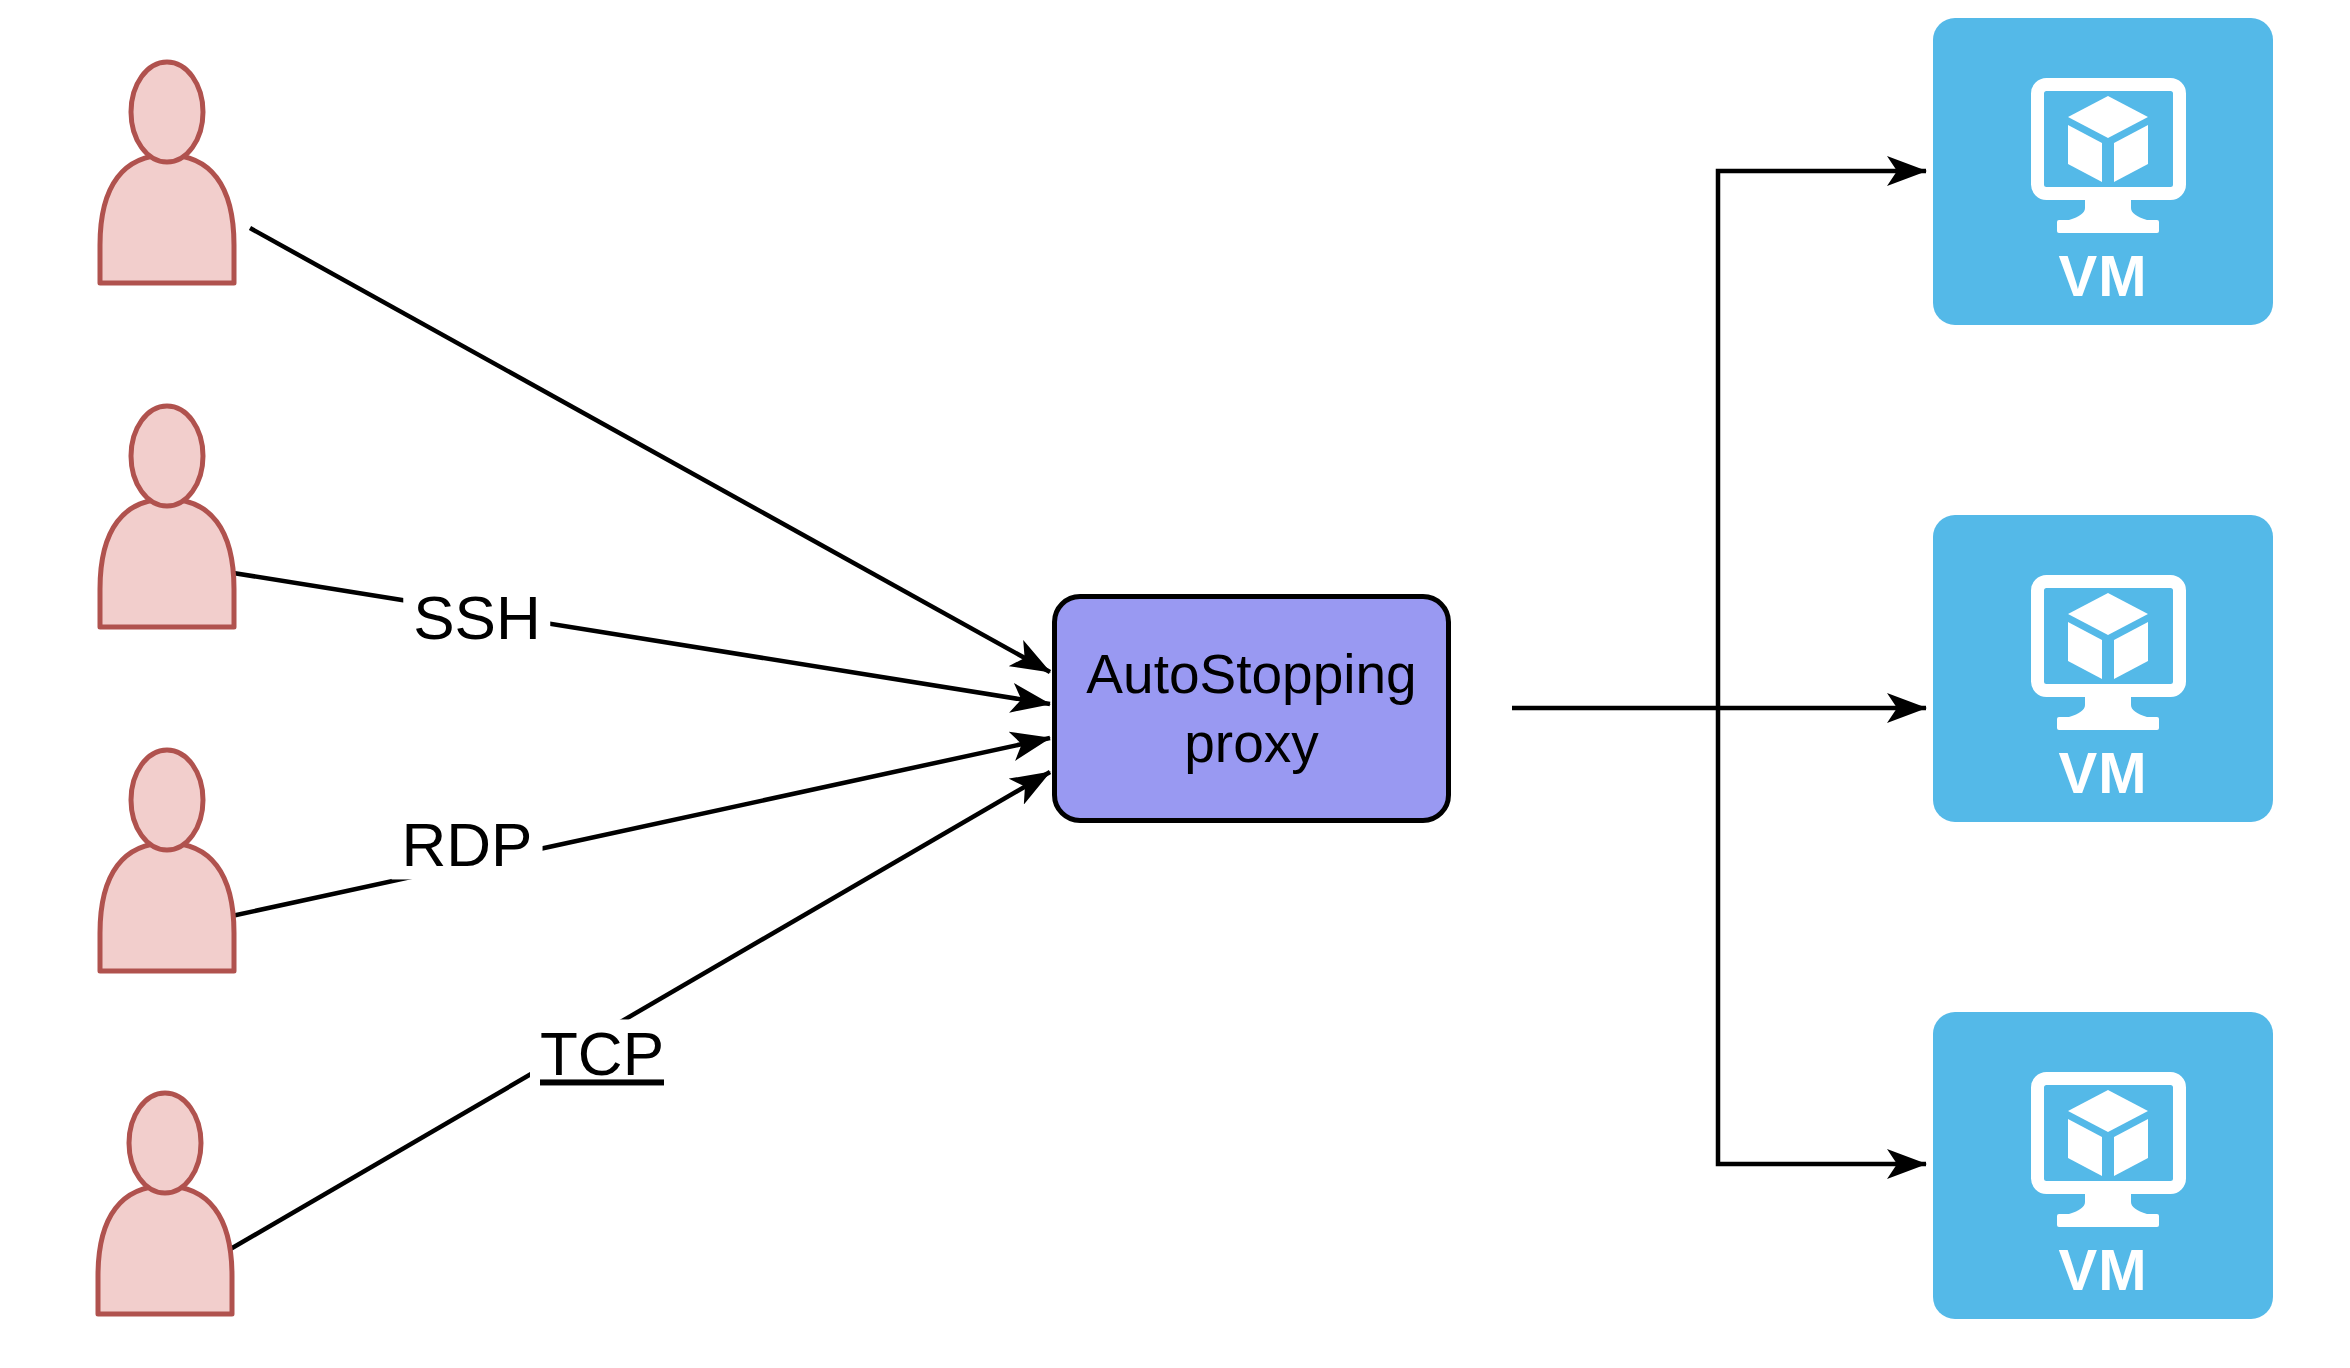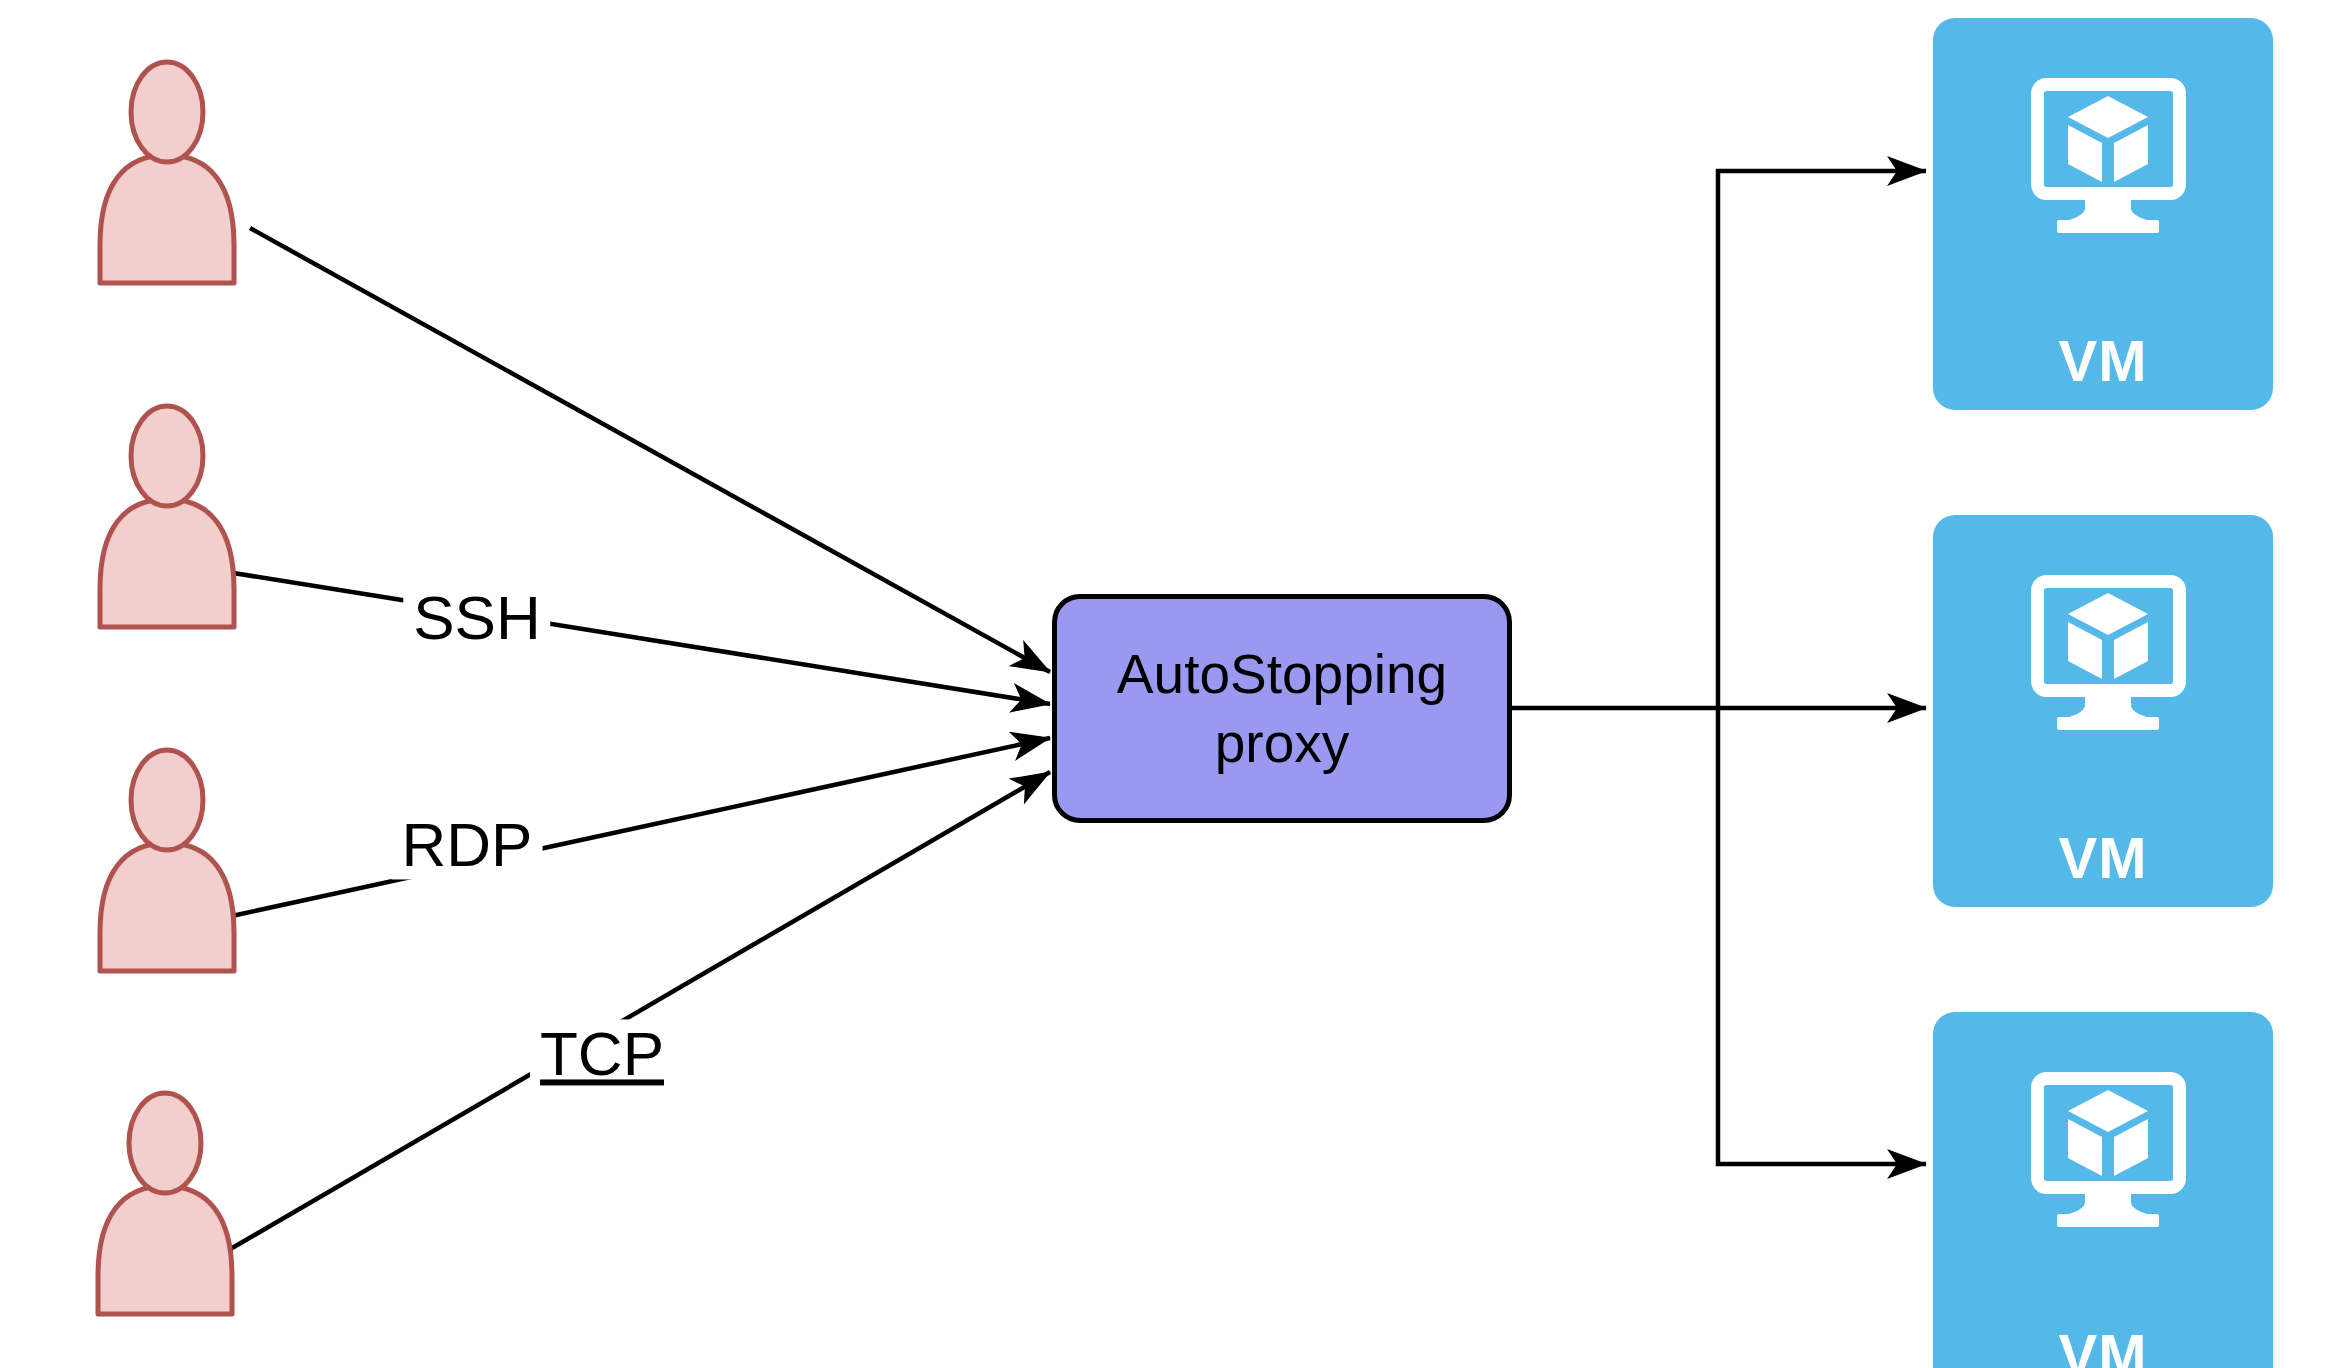--- a/index.html
+++ b/index.html
@@ -50,39 +50,39 @@
     color:var(--label-text);
     font-size:62px;
     line-height:1.05;
     padding:2px 10px;
     white-space:nowrap;
     z-index:3;
   }
   #proxy{
     position:absolute;
     left:1052px;top:594px;
-    width:460px;height:229px;
+    width:399px;height:229px;
     box-sizing:border-box;
     background:var(--proxy-fill);
     border:5px solid var(--proxy-stroke);
     border-radius:28px;
     display:flex;align-items:center;justify-content:center;
     text-align:center;
     z-index:2;
   }
   #proxy .proxy-label{
     font-size:55px;
     line-height:1.25;
     color:#000;
     max-width:400px;
   }
   .vm-box{
     position:absolute;
     left:1933px;
-    width:340px;height:392px;
+    width:340px;height:307px;
     background:var(--vm-fill);
     border-radius:22px;
     z-index:2;
   }
   .vm-box svg{position:absolute;left:0;top:0;width:340px;height:307px;}
   .vm-box .vm-glyph{fill:var(--vm-icon);}
   .vm-box .vm-screen{
     fill:none;stroke:var(--vm-icon);stroke-width:13;
   }
   .vm-label{

